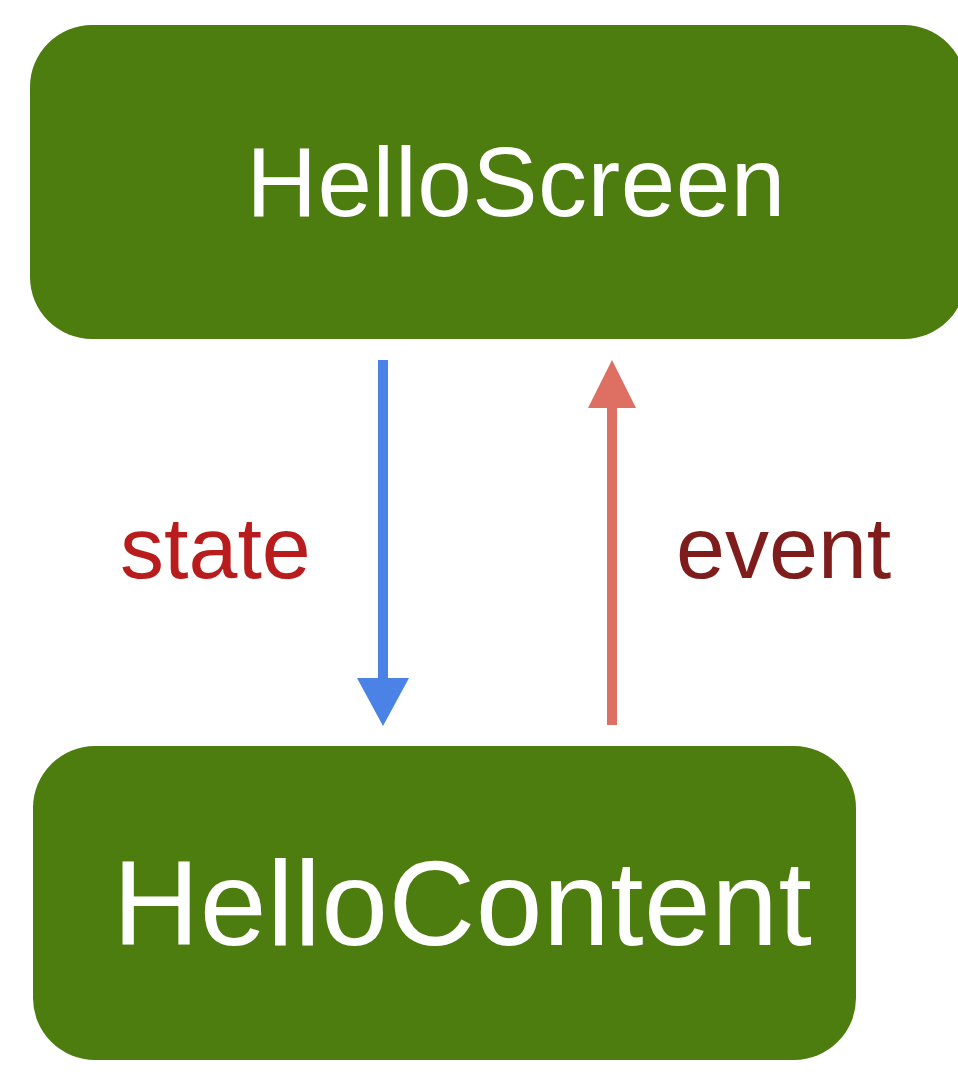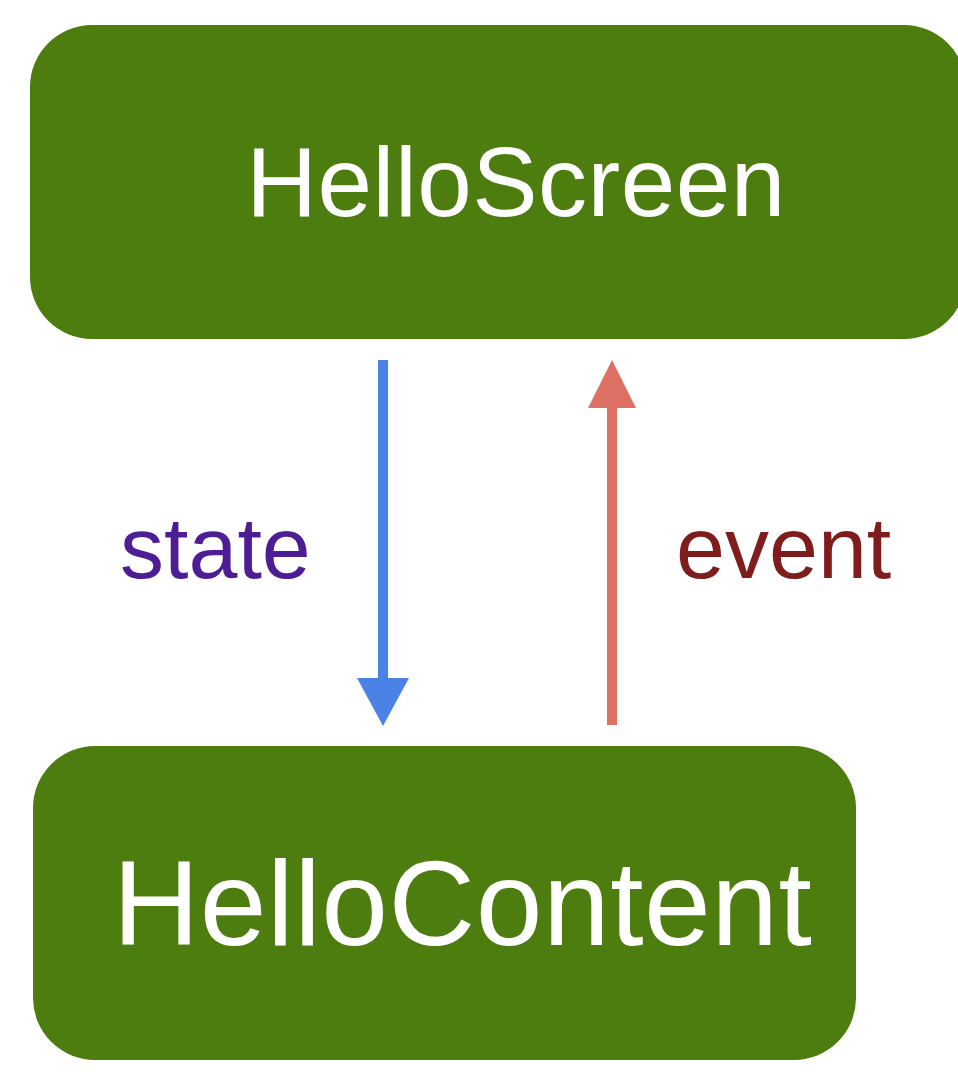--- a/index.html
+++ b/index.html
@@ -58,21 +58,21 @@
   }
   .flow-label {
     position: absolute;
     font-size: 88px;
     line-height: 1;
     white-space: nowrap;
   }
   .label-state {
     left: 120px;
     top: 504px;
-    color: #4c1d95;
+    color: #b91c1c;
   }
   .label-event {
     left: 676px;
     top: 504px;
     color: #7f1d1d;
   }
 </style>
 </head>
 <body>
 

